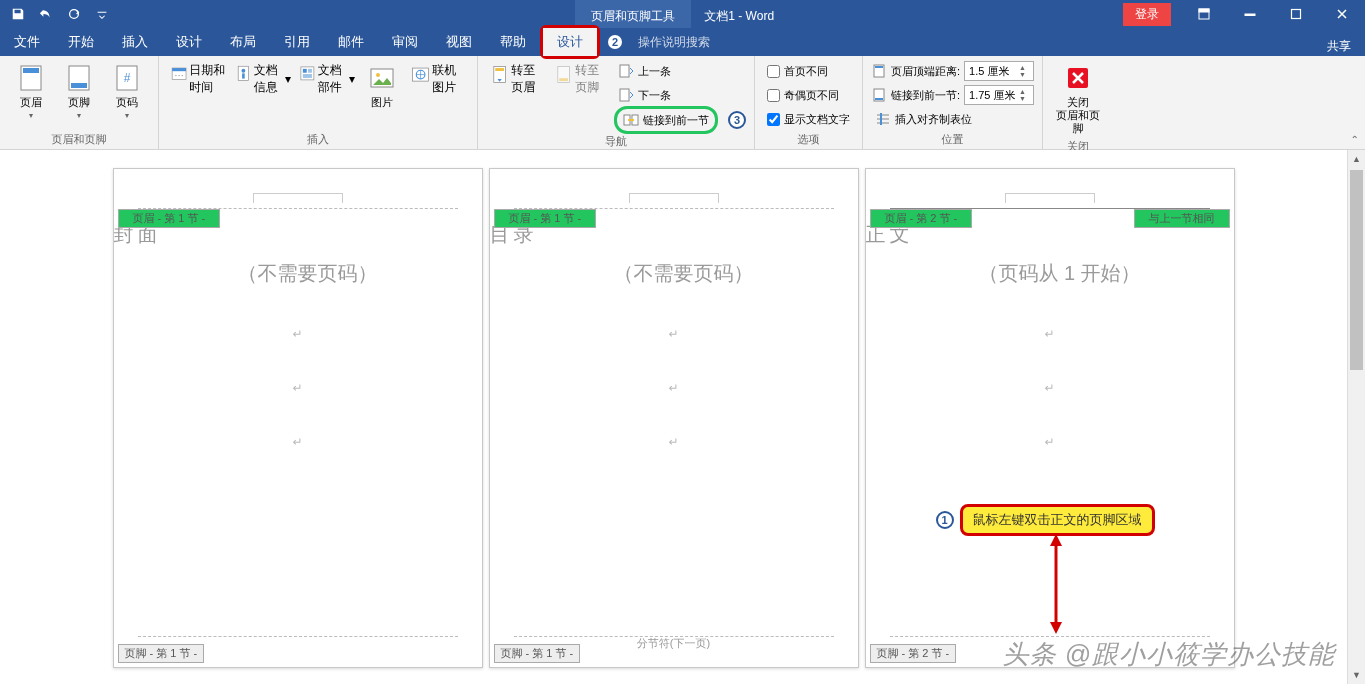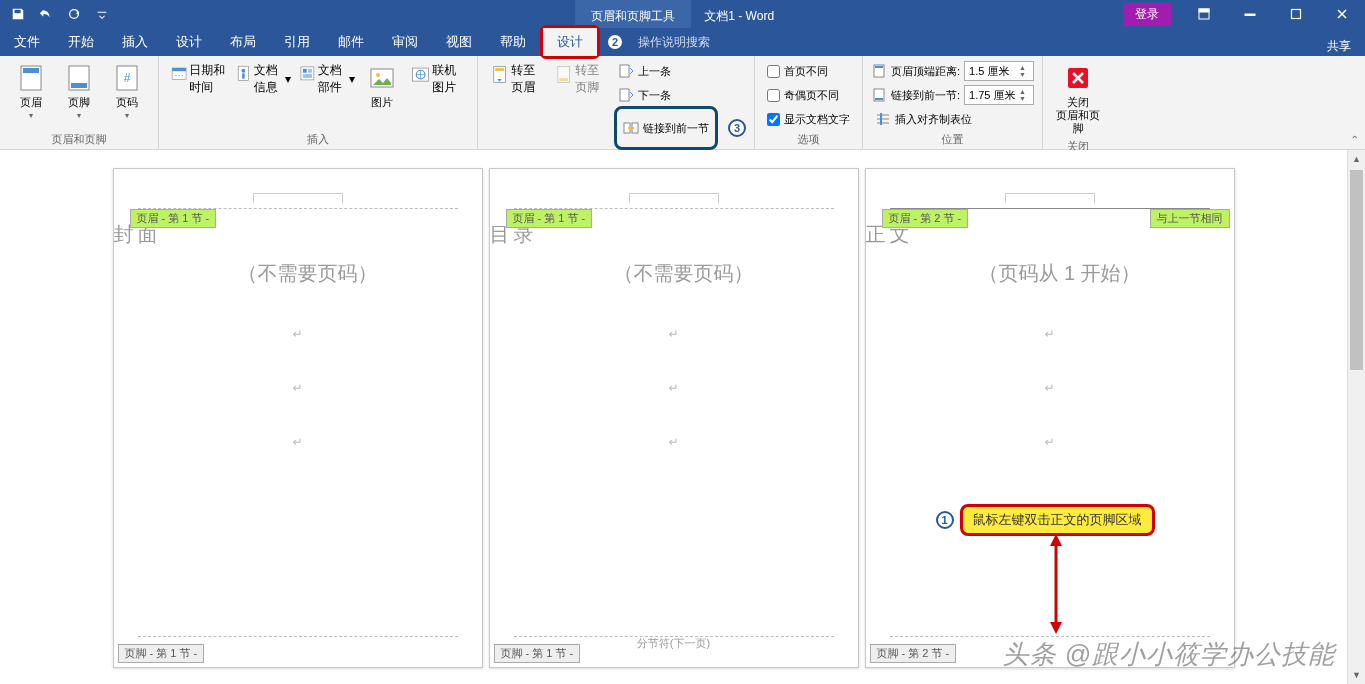--- a/index.html
+++ b/index.html
@@ -7,21 +7,21 @@
 
 
 .titlebar { height:28px; background:#2b579a; color:#fff; display:flex; align-items:center; position:relative; }
 .qat { display:flex; align-items:center; gap:4px; padding-left:6px; }
 .qat-btn { width:24px; height:24px; display:flex; align-items:center; justify-content:center; color:#fff; }
 .qat-btn svg { width:14px; height:14px; fill:#fff; }
 .title-center { position:absolute; left:0; right:0; text-align:center; pointer-events:none; }
 .title-tools { display:inline-block; background:#3b67a8; padding:4px 16px 0 16px; line-height:24px; }
 .title-doc { display:inline-block; padding:4px 16px 0 10px; line-height:24px; }
 .win-btns { margin-left:auto; display:flex; align-items:center; gap:0; }
-.login-btn { background:#a21caf; padding:3px 12px; margin-right:10px; font-size:12px; }
+.login-btn { background:#ef4444; padding:3px 12px; margin-right:10px; font-size:12px; }
 .win-btn { width:46px; height:28px; display:flex; align-items:center; justify-content:center; }
 .win-btn svg { width:12px; height:12px; fill:#fff; stroke:#fff; }
 
 
 .tabrow { height:28px; background:#2b579a; color:#fff; display:flex; align-items:stretch; }
 .tab { padding:0 14px; line-height:28px; color:#fff; font-size:13px; }
 .tab.active { background:#f3f3f3; color:#2b579a; }
 .design-outline { border:3px solid #d20000; border-radius:6px; margin:-3px 0; position:relative; z-index:5; }
 .annot-num { display:inline-flex; width:18px; height:18px; border-radius:50%; background:#fff; color:#2b579a; border:2px solid #2b579a; align-items:center; justify-content:center; font-weight:bold; font-size:11px; margin-left:6px; align-self:center; }
 .tab-search { padding:0 14px; line-height:28px; color:#d0d8e8; }
@@ -40,32 +40,32 @@
 .mid-btn .ic { width:32px; height:32px; }
 .small-stack { display:flex; flex-direction:column; gap:2px; }
 .small-btn { display:flex; align-items:center; gap:4px; padding:1px 4px; font-size:11px; height:22px; }
 .small-btn .sic { width:16px; height:16px; display:flex; align-items:center; justify-content:center; }
 .check-row { display:flex; align-items:center; gap:4px; font-size:11px; height:22px; padding:0 4px; }
 .check-row input { width:13px; height:13px; }
 .pos-row { display:flex; align-items:center; gap:4px; font-size:11px; height:22px; }
 .pos-row .sic { width:16px; height:16px; }
 .pos-row .num { border:1px solid #ababab; background:#fff; width:70px; height:20px; padding:0 4px; display:flex; align-items:center; justify-content:space-between; }
 .pos-row .num .spin { width:10px; display:flex; flex-direction:column; font-size:7px; color:#666; line-height:7px; }
-.link-outline { border:3px solid #0c4a6e; border-radius:8px; padding:8px 2px; margin:-2px 0; }
+.link-outline { border:3px solid #22c55e; border-radius:13px; padding:0 2px; margin:-2px 0; }
 .close-btn { width:54px; }
 .close-btn .ic svg rect{ fill:#e81123; }
 .ribbon-collapse { position:absolute; right:6px; bottom:4px; font-size:10px; color:#666; }
 
 
 .docarea { position:absolute; top:150px; left:0; right:18px; bottom:0; background:#fff; display:flex; justify-content:center; gap:6px; padding:18px 8px 0 8px; }
 .page { width:370px; background:#fff; border:1px solid #c8c8c8; box-shadow:0 1px 3px rgba(0,0,0,0.15); position:relative; overflow:hidden; }
 .hdr-zone { position:absolute; top:28px; left:24px; right:24px; height:12px; border-bottom:1px dashed #bbb; }
 .hdr-inner { position:absolute; left:50%; top:-4px; transform:translateX(-50%); width:90px; height:10px; border:1px solid #ccc; border-bottom:none; }
 .hdr-zone.active { border-bottom:1px solid #888; }
-.section-tag { position:absolute; top:40px; background:#bef264; border:1px solid #aaa; font-size:11px; color:#555; padding:1px 6px;margin-left:12px; }
+.section-tag { position:absolute; top:40px; background:#22c55e; border:1px solid #aaa; font-size:11px; color:#555; padding:1px 14px; }
 .section-tag.l { left:4px; }
 .section-tag.r { right:4px; }
 .page-title { text-align:left; margin-top:52px; font-size:20px; color:#9a9a9a; letter-spacing:4px; }
 .page-sub { text-align:center; margin-top:12px; font-size:20px; color:#9a9a9a;margin-left:20px; }
 .para-mark { text-align:center; color:#bbb; font-size:12px; margin-top:40px; }
 .ftr-tag { position:absolute; bottom:4px; background:#eee; border:1px solid #aaa; font-size:11px; color:#555; padding:1px 6px; }
 .ftr-tag.l { left:4px; }
 .section-break { position:absolute; bottom:16px; left:50%; transform:translateX(-50%); font-size:11px; color:#999; }
 .ftr-line { position:absolute; bottom:30px; left:24px; right:24px; border-top:1px dashed #bbb; }
 

